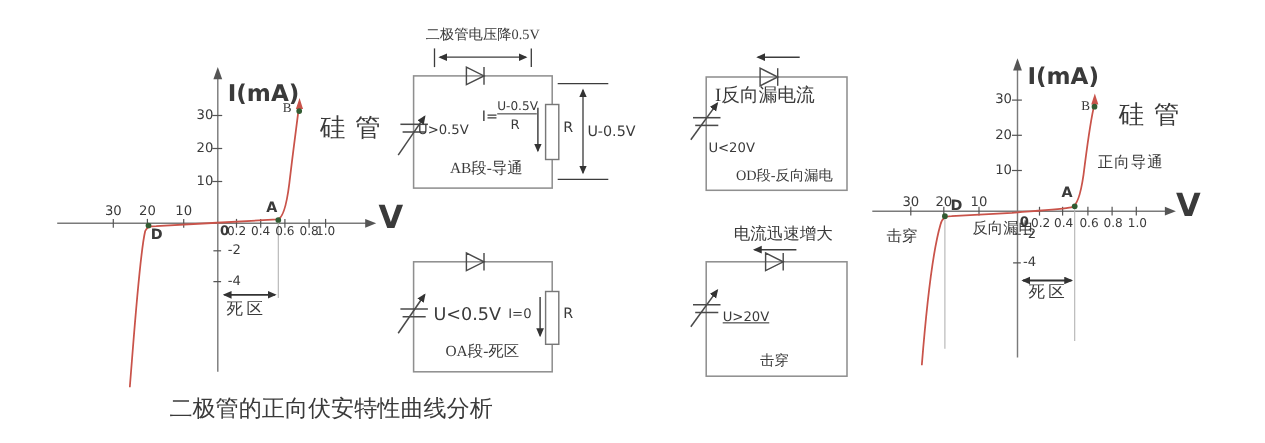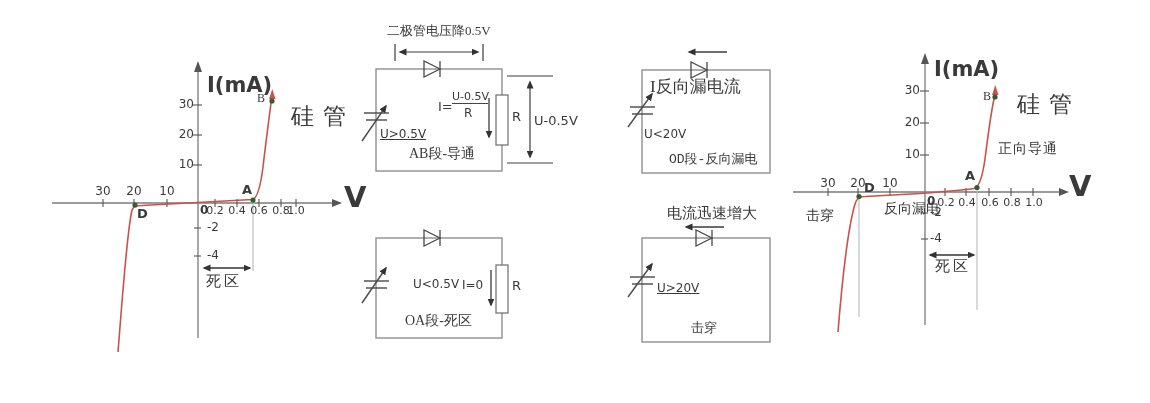--- a/index.html
+++ b/index.html
@@ -203,38 +203,39 @@
   <span class="lbl sans ctr" style="left:250px;top:205px;width:18px;font-size:11px;">0.6</span>
   <span class="lbl sans ctr" style="left:272px;top:205px;width:18px;font-size:11px;">0.8</span>
   <span class="lbl sans ctr" style="left:287px;top:205px;width:18px;font-size:11px;">1.0</span>
   <span class="lbl sans" style="left:242px;top:183px;font-size:13px;font-weight:bold;">A</span>
   <span class="lbl cjk" style="left:257px;top:92px;font-size:12px;">B</span>
   <span class="lbl sans" style="left:137px;top:207px;font-size:13px;font-weight:bold;">D</span>
   <span class="lbl cjk" style="left:291px;top:105px;font-size:23px;letter-spacing:9px;">硅管</span>
   <span class="lbl cjk" style="left:206px;top:274px;font-size:15px;letter-spacing:3px;">死区</span>
 
   <span class="lbl cjk" style="left:387px;top:24px;font-size:13px;font-family:Liberation Serif, serif;">二极管电压降0.5V</span>
-  <span class="lbl sans" style="left:380px;top:128px;font-size:12px;text-decoration:underline;">U&gt;0.5V</span>
+  <span class="lbl sans" style="left:380px;top:112px;font-size:12px;">U&gt;0.5V</span>
   <span class="lbl sans" style="left:438px;top:100px;font-size:13px;">I=</span>
   <span class="lbl sans" style="left:452px;top:91px;font-size:11px;">U-0.5V</span>
   <span class="lbl" style="left:452px;top:103px;width:36px;height:1px;background:#444;"></span>
   <span class="lbl sans" style="left:464px;top:107px;font-size:12px;">R</span>
   <span class="lbl sans" style="left:512px;top:110px;font-size:13px;">R</span>
   <span class="lbl sans" style="left:534px;top:114px;font-size:13px;">U-0.5V</span>
   <span class="lbl cjk" style="left:409px;top:147px;font-size:14px;">AB段-导通</span>
 
-  <span class="lbl sans" style="left:413px;top:278px;font-size:12px;">U&lt;0.5V</span>
+  <span class="lbl sans" style="left:394px;top:278px;font-size:16px;">U&lt;0.5V</span>
   <span class="lbl sans" style="left:462px;top:279px;font-size:12px;">I=0</span>
   <span class="lbl sans" style="left:512px;top:279px;font-size:13px;">R</span>
   <span class="lbl cjk" style="left:405px;top:314px;font-size:14px;text-align:right;">OA段-死区</span>
 
+  <span class="lbl cjk" style="left:154px;top:361px;font-size:21px;">二极管的正向伏安特性曲线分析</span>
 
   <span class="lbl cjk" style="left:650px;top:30px;font-size:17px;margin-top:48px;">I反向漏电流</span>
   <span class="lbl sans" style="left:644px;top:128px;font-size:12px;">U&lt;20V</span>
-  <span class="lbl cjk" style="left:669px;top:153px;font-size:13px;font-family:Liberation Mono, monospace;">OD段-反向漏电</span>
+  <span class="lbl cjk" style="left:669px;top:153px;font-size:13px;">OD段-反向漏电</span>
 
   <span class="lbl cjk" style="left:667px;top:206px;font-size:15px;">电流迅速增大</span>
   <span class="lbl sans" style="left:657px;top:282px;font-size:12px;text-decoration:underline;">U&gt;20V</span>
   <span class="lbl cjk" style="left:691px;top:321px;font-size:13px;">击穿</span>
 
   <span class="lbl sans" style="left:934px;top:59px;font-size:21px;font-weight:bold;">I(mA)</span>
   <span class="lbl sans" style="left:1069px;top:172px;font-size:29px;font-weight:bold;">V</span>
   <span class="lbl sans rt" style="left:896px;top:84px;width:24px;font-size:12px;">30</span>
   <span class="lbl sans rt" style="left:896px;top:116px;width:24px;font-size:12px;">20</span>
   <span class="lbl sans rt" style="left:896px;top:148px;width:24px;font-size:12px;">10</span>

